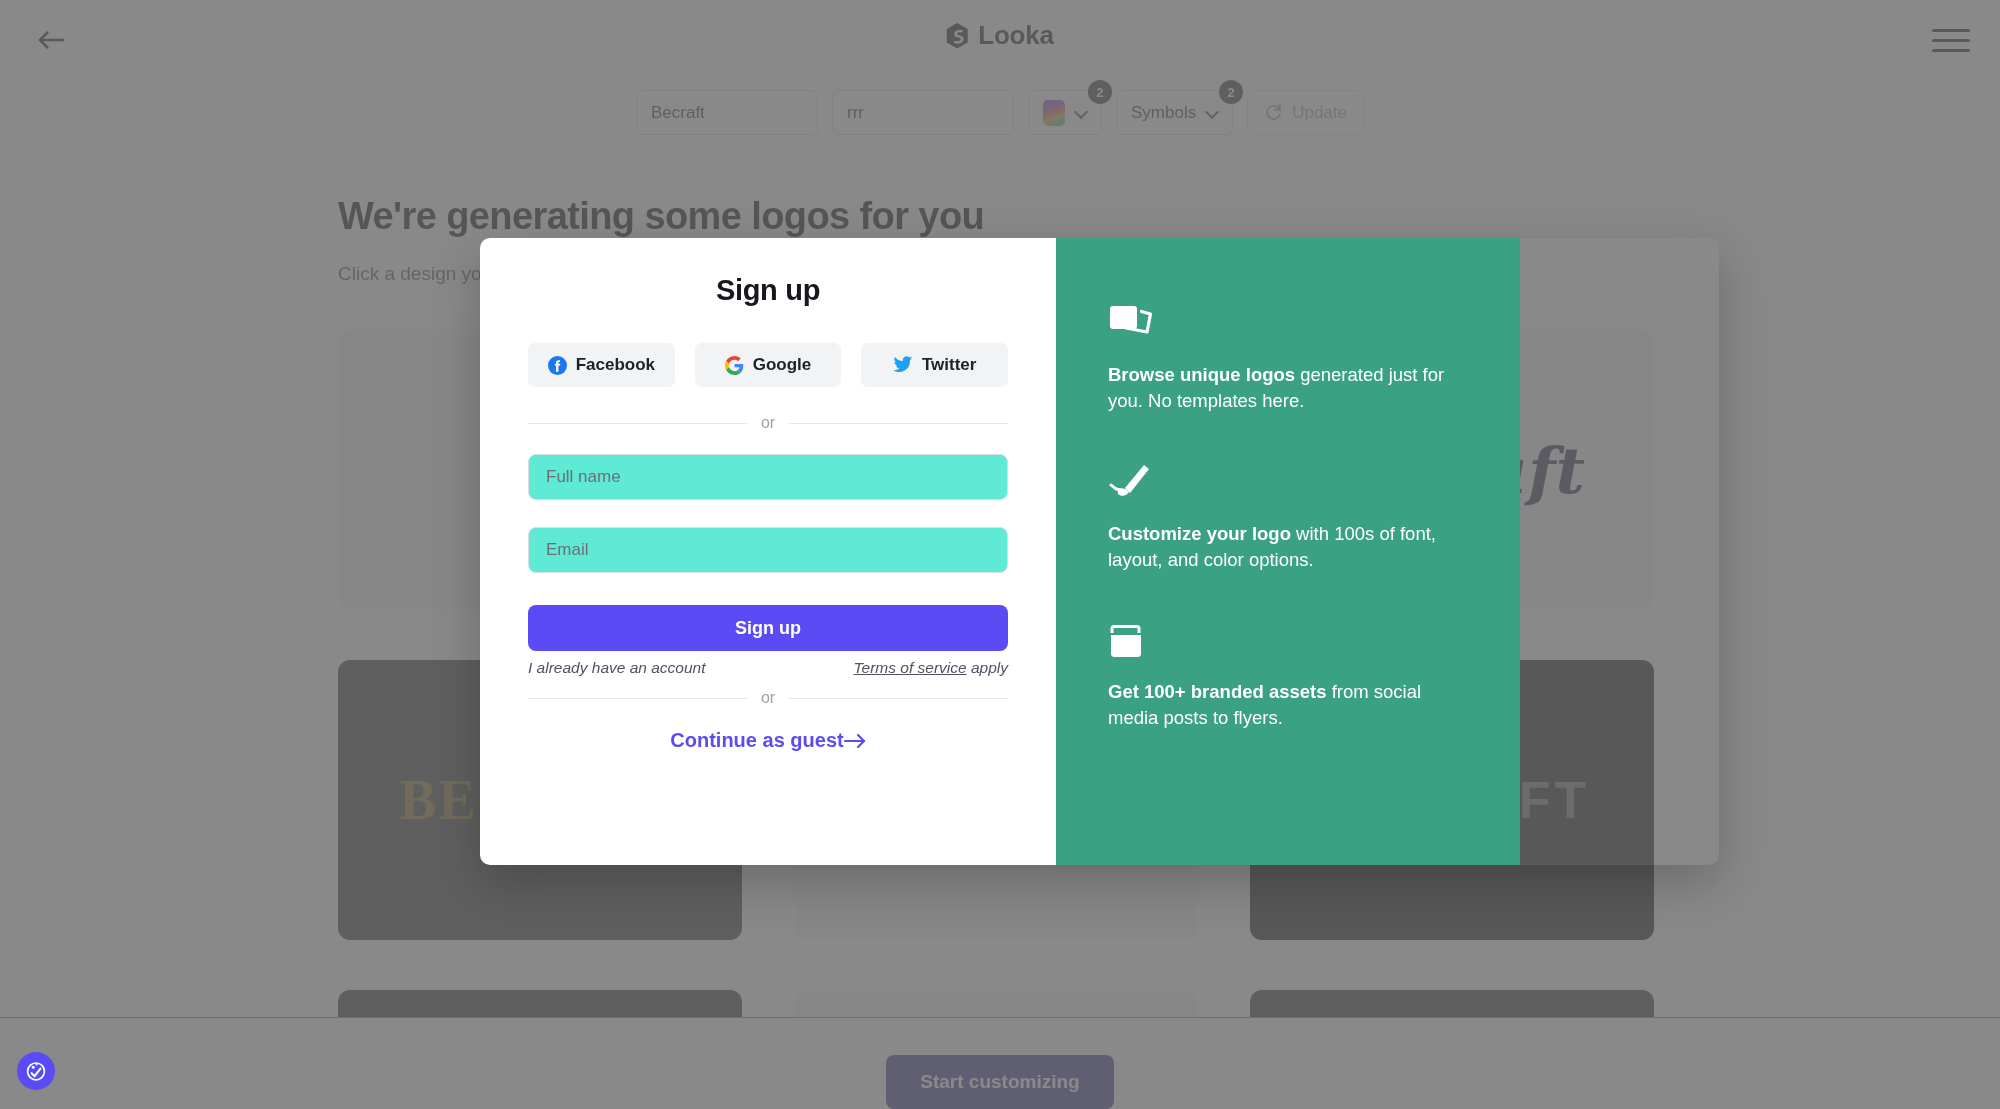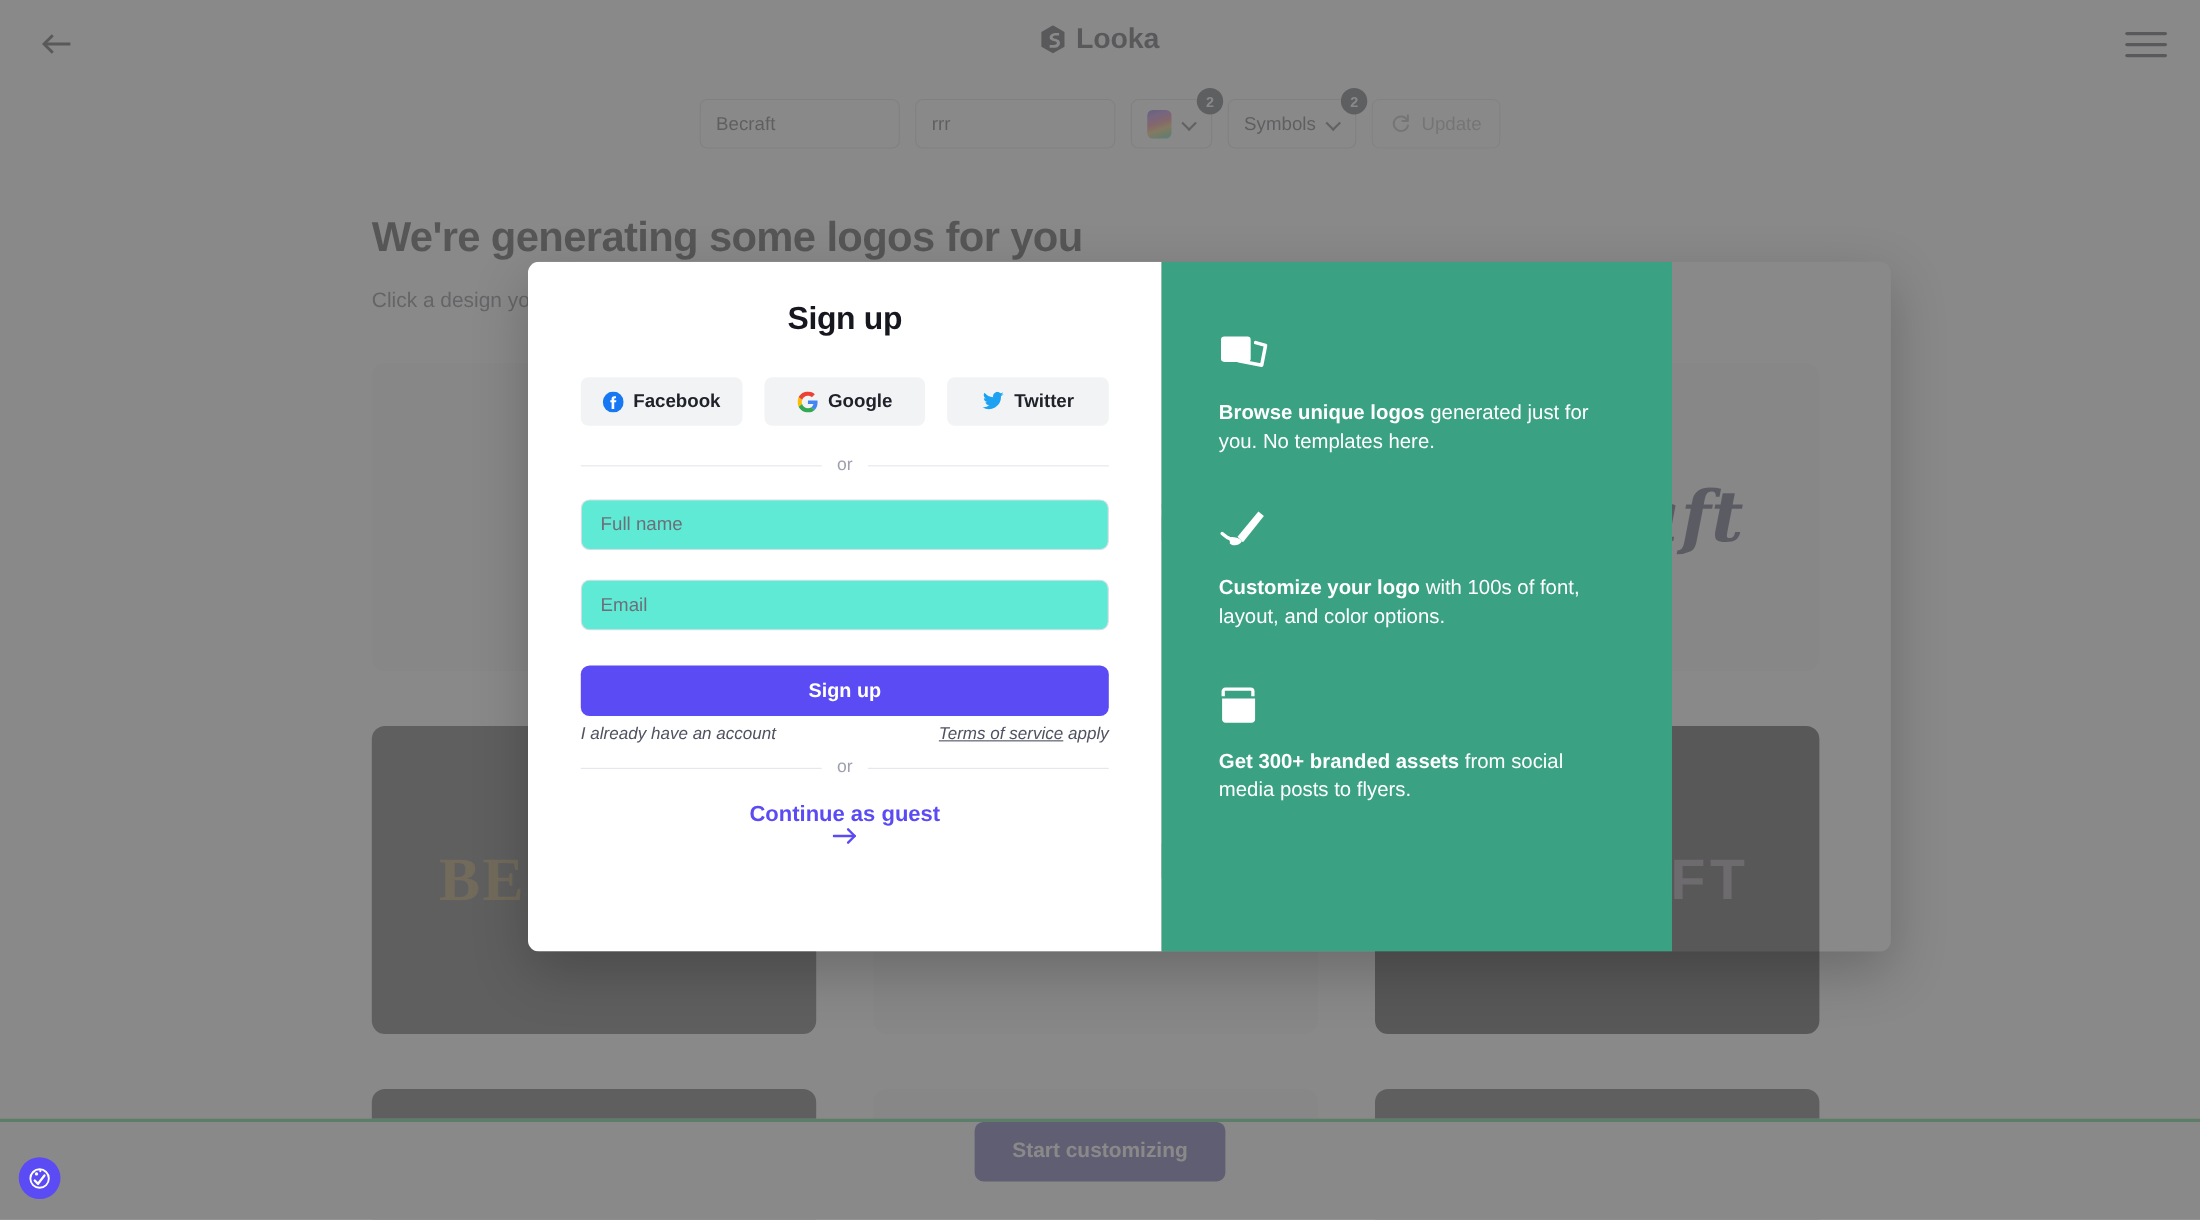--- a/index.html
+++ b/index.html
@@ -131,22 +131,22 @@
   .logo-gold   { color: #8a6a22; font-size: 56px; font-weight: bold; letter-spacing: 2px; }
   .logo-mauve  { color: #7b6878; font-size: 52px; font-weight: bold; letter-spacing: 4px; }
   .logo-stack  { text-align: center; }
   .logo-stack .l1 { font-size: 46px; font-weight: bold; color: #111; letter-spacing: 1px; }
   .logo-stack .l2 { font-size: 28px; color: #6b4f86; letter-spacing: 11px; margin-top: 4px; }
 
   
   .footer-cta {
     position: absolute; left: 0; right: 0; bottom: 0; height: 92px;
     background: #ffffff;
-    border-top: 3px solid #22c55e;
-    display: flex; align-items: flex-start; justify-content: center;
+    border-top: 1px solid #22c55e;
+    display: flex; align-items: flex-end; justify-content: center;
   }
   .btn-start {
     background: #302a8f; color: #fff;
     font-size: 19px; font-weight: bold;
     padding: 16px 34px; border: none; border-radius: 8px;
     cursor: pointer;
   }
 
   
   #dim {
@@ -227,21 +227,21 @@
     color: #9ea1ad; font-size: 16px;
     margin: 12px 0 22px 0;
   }
   .divider2::before, .divider2::after {
     content: ""; flex: 1; height: 1px; background: #e3e5ea;
   }
   .guest {
     text-align: center; color: #5b4bf5;
     font-size: 20px; font-weight: bold;
     cursor: pointer;
-    display: flex; align-items: center; justify-content: center;  flex-direction: column;
+    display: flex; align-items: center; justify-content: center; 
   }
 
   .m-right {
     width: 464px; background: #3aa183;
     padding: 62px 52px 0 52px;
     color: #fff;
   }
   .feat { margin-bottom: 44px; }
   .feat .ficon { height: 46px; margin-bottom: 16px; display: flex; align-items: flex-end; }
   .feat p { font-size: 18.5px; line-height: 1.42; }
@@ -430,16 +430,16 @@
       <p><b>Customize your logo</b><span> with 100s of font, layout, and color options.</span></p>
     </div>
 
     <div class="feat">
       <div class="ficon">
         <svg width="46" height="42" viewBox="0 0 46 42">
           <path d="M3 11 L3 33 C3 34.6 4.4 36 6 36 L30 36 C31.6 36 33 34.6 33 33 L33 14 L3 14 Z" fill="#fff"></path>
           <path d="M4 12 L4 7.5 C4 6.4 4.9 5.5 6 5.5 L29 5.5 C30.1 5.5 31 6.4 31 7.5 L31 12" fill="none" stroke="#fff" stroke-width="3" stroke-linejoin="round"></path>
         </svg>
       </div>
-      <p><b>Get 300+ branded assets</b><span> from social media posts to flyers.</span></p>
+      <p><b>Get 100+ branded assets</b><span> from social media posts to flyers.</span></p>
     </div>
   </div>
 </div>
 
 </body></html>

